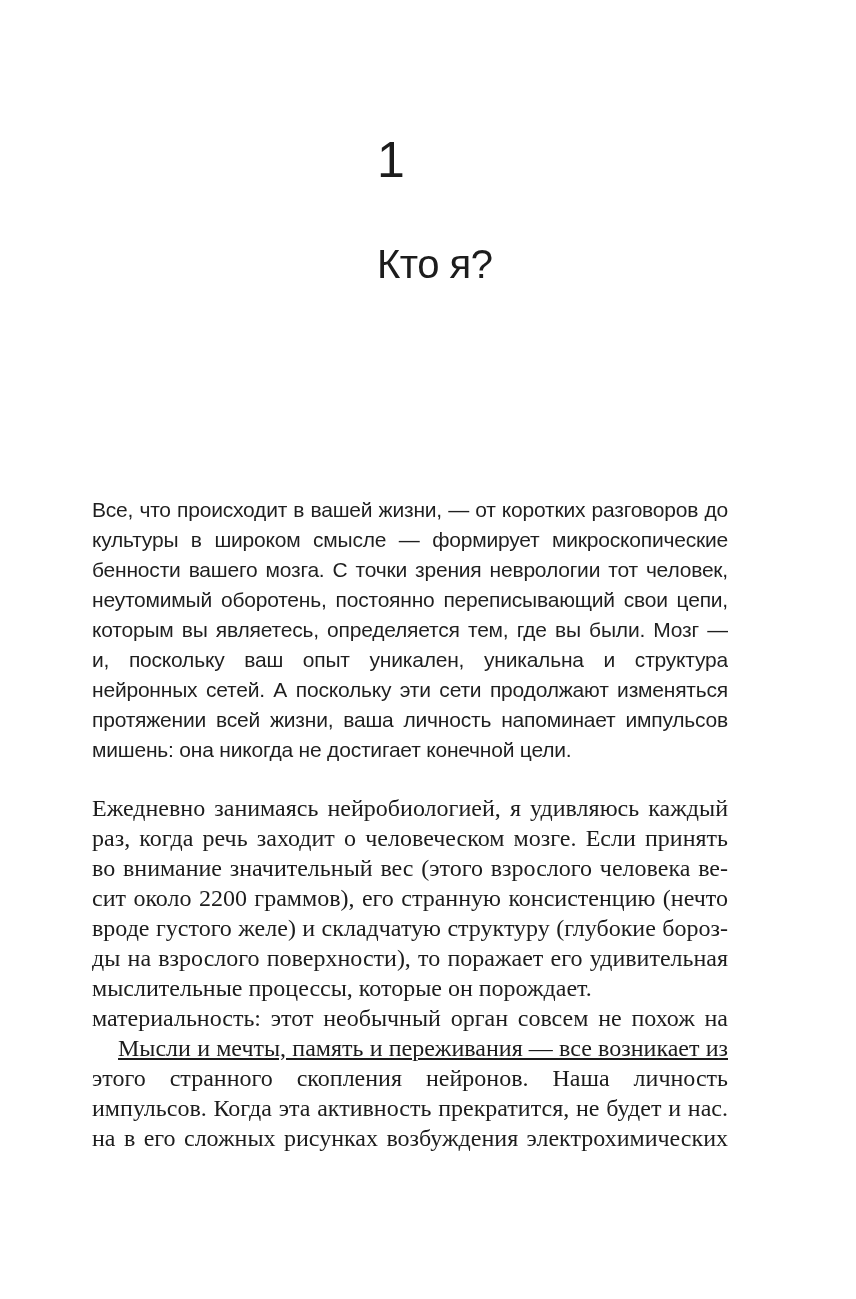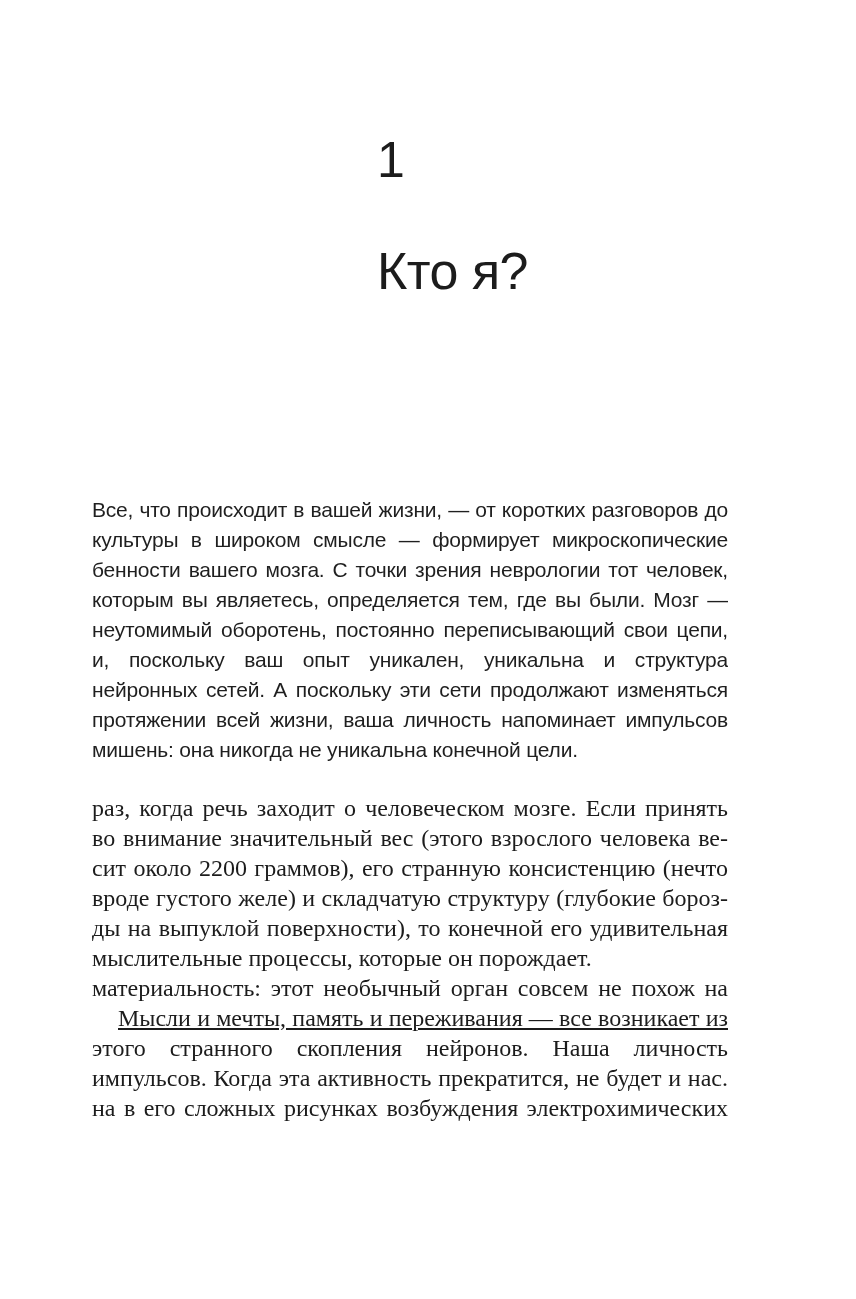--- a/index.html
+++ b/index.html
@@ -22,23 +22,23 @@
     font-family: "Liberation Sans", "DejaVu Sans", sans-serif;
     font-size: 50px;
     line-height: 52px;
     font-weight: 400;
     letter-spacing: -0.5px;
     color: #1c1c1c;
   }
   .chapter-title {
     position: absolute;
     left: 377px;
-    top: 244px;
+    top: 237px;
     font-family: "Liberation Sans", "DejaVu Sans", sans-serif;
-    font-size: 52px;
+    font-size: 40px;
     line-height: 54px;
     font-weight: 400;
     letter-spacing: -0.5px;
     color: #1c1c1c;
     text-align: right;
   }
   .body-block {
     position: absolute;
     left: 92px;
     top: 495px;
@@ -74,33 +74,34 @@
 <body>
 
 <div class="page">
   <div class="chapter-number">1</div>
   <div class="chapter-title">Кто я?</div>
   <div class="body-block">
       <div class="para lead-sans">
         <div class="line">Все, что происходит в вашей жизни, — от коротких разговоров до</div>
         <div class="line">культуры в широком смысле — формирует микроскопические осо-</div>
         <div class="line">бенности вашего мозга. С точки зрения неврологии тот человек,</div>
+        <div class="line">неутомимый оборотень, постоянно переписывающий свои цепи,</div>
         <div class="line">которым вы являетесь, определяется тем, где вы были. Мозг —</div>
-        <div class="line">неутомимый оборотень, постоянно переписывающий свои цепи,</div>
         <div class="line">и, поскольку ваш опыт уникален, уникальна и структура обширных</div>
         <div class="line">нейронных сетей. А поскольку эти сети продолжают изменяться на</div>
         <div class="line">протяжении всей жизни, ваша личность напоминает импульсов</div>
-        <div class="line last">мишень: она никогда не уникальна конечной цели.</div>
+        <div class="line last">мишень: она никогда не достигает конечной цели.</div>
       </div>
       <div class="para serif">
+        <div class="line">Ежедневно занимаясь нейробиологией, я удивляюсь каждый</div>
         <div class="line">раз, когда речь заходит о человеческом мозге. Если принять</div>
         <div class="line">во внимание значительный вес (этого взрослого человека ве-</div>
         <div class="line">сит около 2200 граммов), его странную консистенцию (нечто</div>
         <div class="line">вроде густого желе) и складчатую структуру (глубокие бороз-</div>
-        <div class="line">ды на выпуклой поверхности), то конечной его удивительная</div>
+        <div class="line">ды на взрослого поверхности), то поражает его удивительная</div>
         <div class="line last">мыслительные процессы, которые он порождает.</div>
         <div class="line">материальность: этот необычный орган совсем не похож на</div>
       </div>
       <div class="para serif-indent">
         <div class="line">Мысли и мечты, память и переживания — все возникает из</div>
         <div class="line">этого странного скопления нейронов. Наша личность заключе-</div>
         <div class="line">импульсов. Когда эта активность прекратится, не будет и нас.</div>
         <div class="line">на в его сложных рисунках возбуждения электрохимических</div>
       </div>
     </div>

